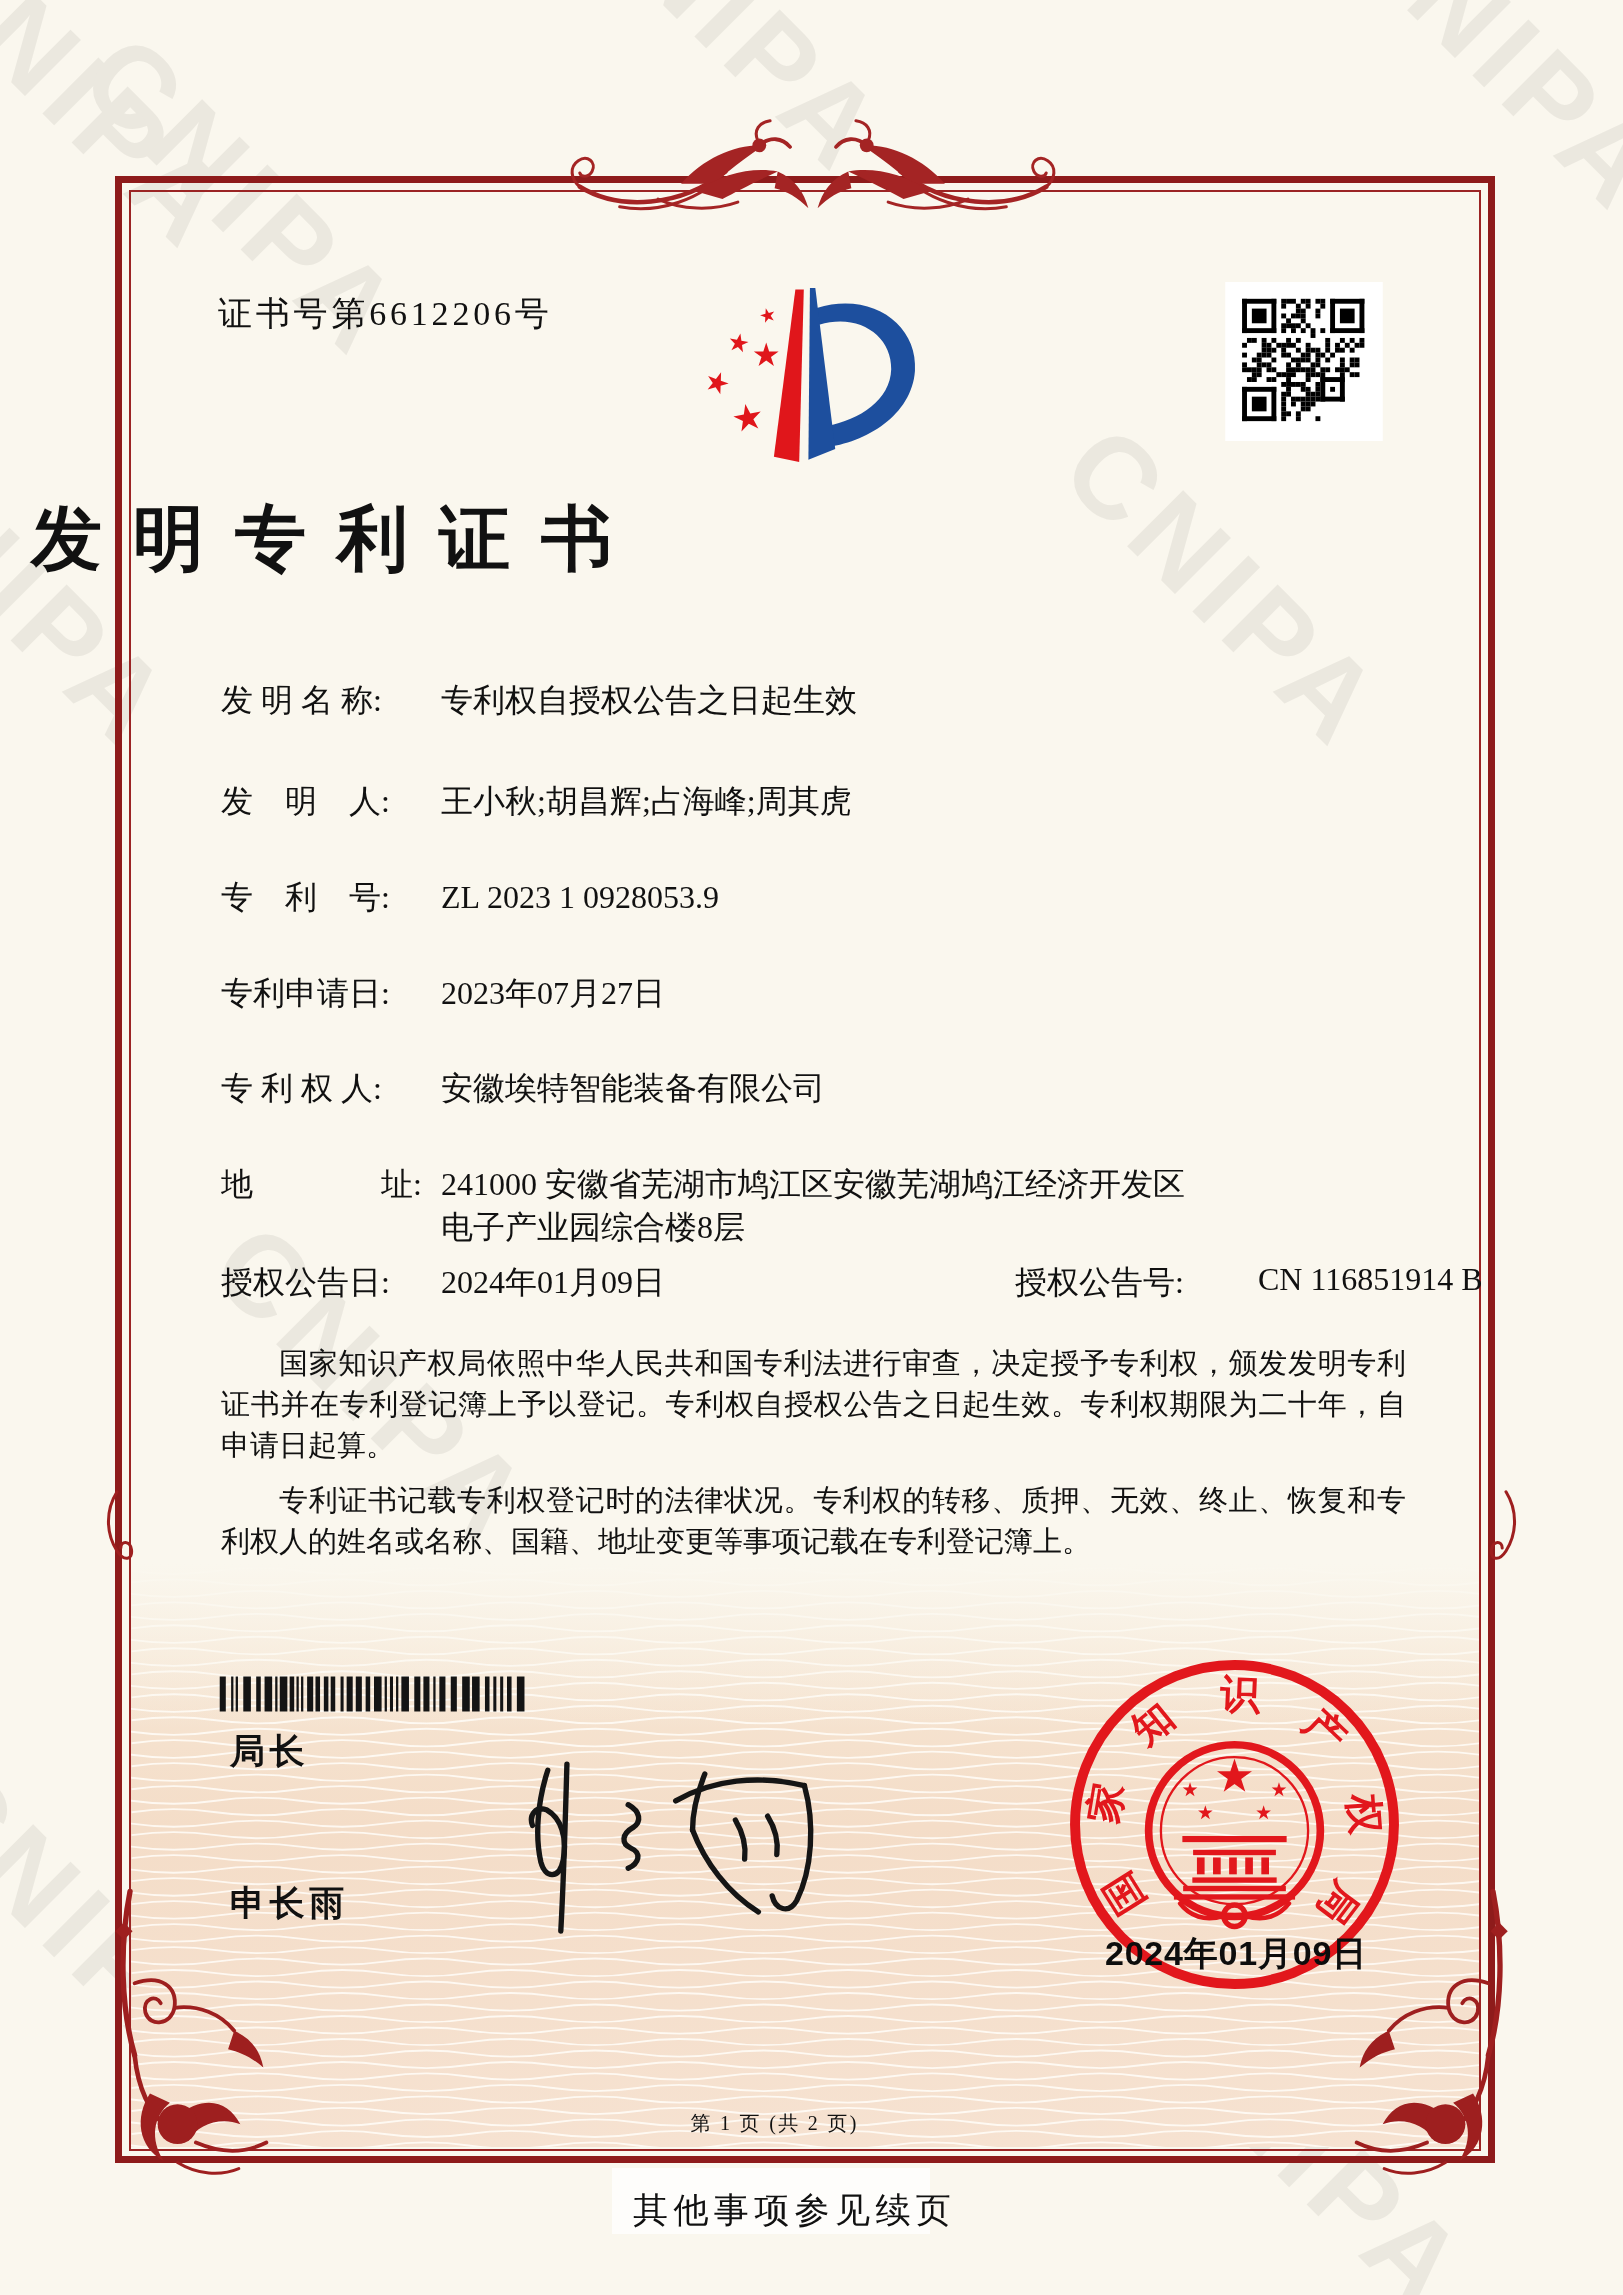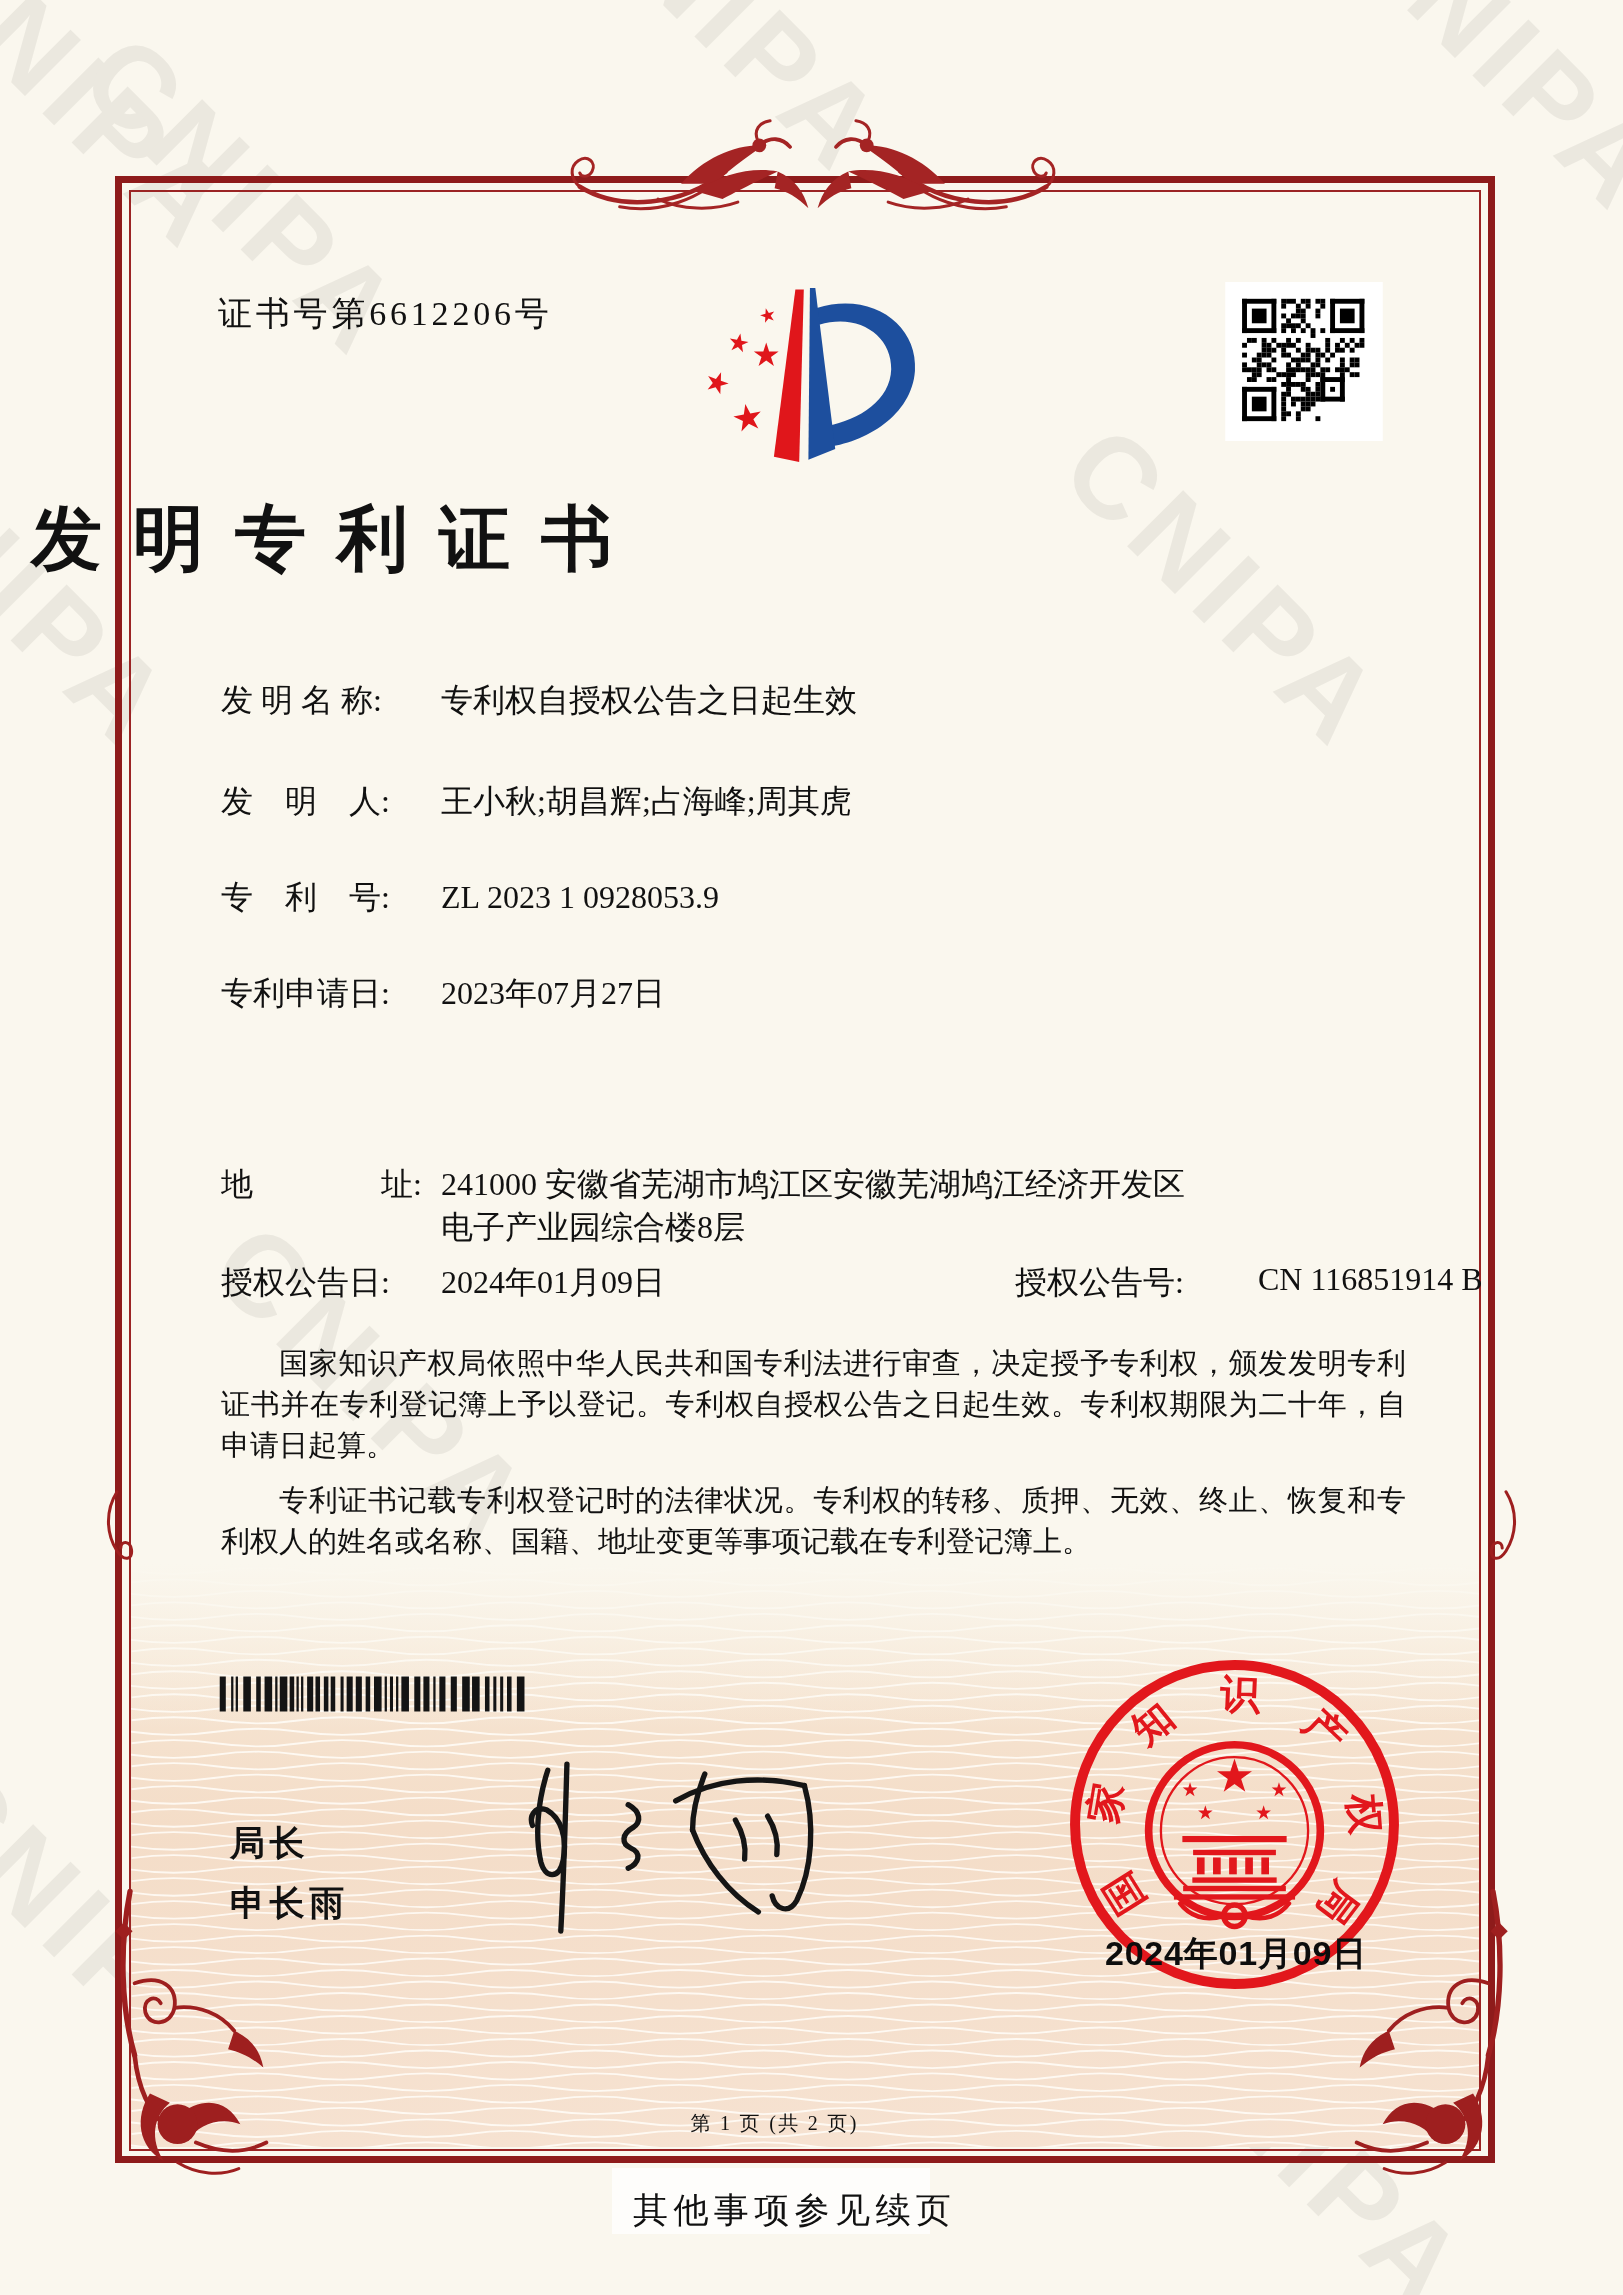--- a/index.html
+++ b/index.html
@@ -427,20 +427,23 @@
   </div>
   <div class="frow" style="top:780px">
     <span class="lab">发　明　人:</span><span>王小秋;胡昌辉;占海峰;周其虎</span>
   </div>
   <div class="frow" style="top:876px">
     <span class="lab">专　利　号:</span><span>ZL 2023 1 0928053.9</span>
   </div>
   <div class="frow" style="top:972px">
     <span class="lab">专利申请日:</span><span>2023年07月27日</span>
   </div>
+  <div class="frow" style="top:1067px">
+    <span class="lab">专 利 权 人:</span><span>安徽埃特智能装备有限公司</span>
+  </div>
   <div class="frow" style="top:1163px">
     <span class="lab">地　　　　址:</span><span>241000 安徽省芜湖市鸠江区安徽芜湖鸠江经济开发区</span>
   </div>
   <div class="addr2" style="top:1206px">电子产业园综合楼8层</div>
 
   <div class="frow" style="top:1261px">
     <span class="lab">授权公告日:</span><span>2024年01月09日</span>
     <span class="g-lab2">授权公告号:</span>
     <span class="g-val2">CN 116851914 B</span>
   </div>
@@ -480,21 +483,21 @@
       <rect x="306" y="2" width="8" height="46" fill="#141414"></rect>
       <rect x="321" y="2" width="10" height="46" fill="#141414"></rect>
       <rect x="334" y="2" width="10" height="46" fill="#141414"></rect>
       <rect x="351" y="2" width="6" height="46" fill="#141414"></rect>
       <rect x="362" y="2" width="4" height="46" fill="#141414"></rect>
       <rect x="371" y="2" width="4" height="46" fill="#141414"></rect>
       <rect x="380" y="2" width="6" height="46" fill="#141414"></rect>
       <rect x="393" y="2" width="10" height="46" fill="#141414"></rect>
     </svg>
 
-  <div class="signer" style="top:1820px">局长</div>
+  <div class="signer" style="top:1728px">局长</div>
   <div class="signer" style="top:1880px">申长雨</div>
 
   <svg class="abs" id="sigSvg" style="left:475px;top:1747px;z-index:5" width="383" height="192" viewBox="0 0 500 250">
       <path d="M95,30 C82,70 78,115 86,150 C92,172 110,172 115,148 C121,118 112,92 94,82 C80,76 70,88 75,102" fill="none" stroke="#151515" stroke-width="7" stroke-linecap="round"></path>
       <path d="M120,22 C118,90 116,170 112,240" fill="none" stroke="#151515" stroke-width="7" stroke-linecap="round"></path>
       <path d="M200,75 C216,84 218,97 206,105 C192,113 190,126 204,132 C218,138 214,152 200,158" fill="none" stroke="#151515" stroke-width="7" stroke-linecap="round"></path>
       <path d="M300,35 C290,60 284,85 284,108" fill="none" stroke="#151515" stroke-width="7" stroke-linecap="round"></path>
       <path d="M262,70 C310,42 370,36 430,50" fill="none" stroke="#151515" stroke-width="7" stroke-linecap="round"></path>
       <path d="M430,50 C444,100 440,160 420,200 C410,218 392,212 388,194" fill="none" stroke="#151515" stroke-width="7" stroke-linecap="round"></path>
       <path d="M340,95 C350,112 354,130 352,146" fill="none" stroke="#151515" stroke-width="7" stroke-linecap="round"></path>

